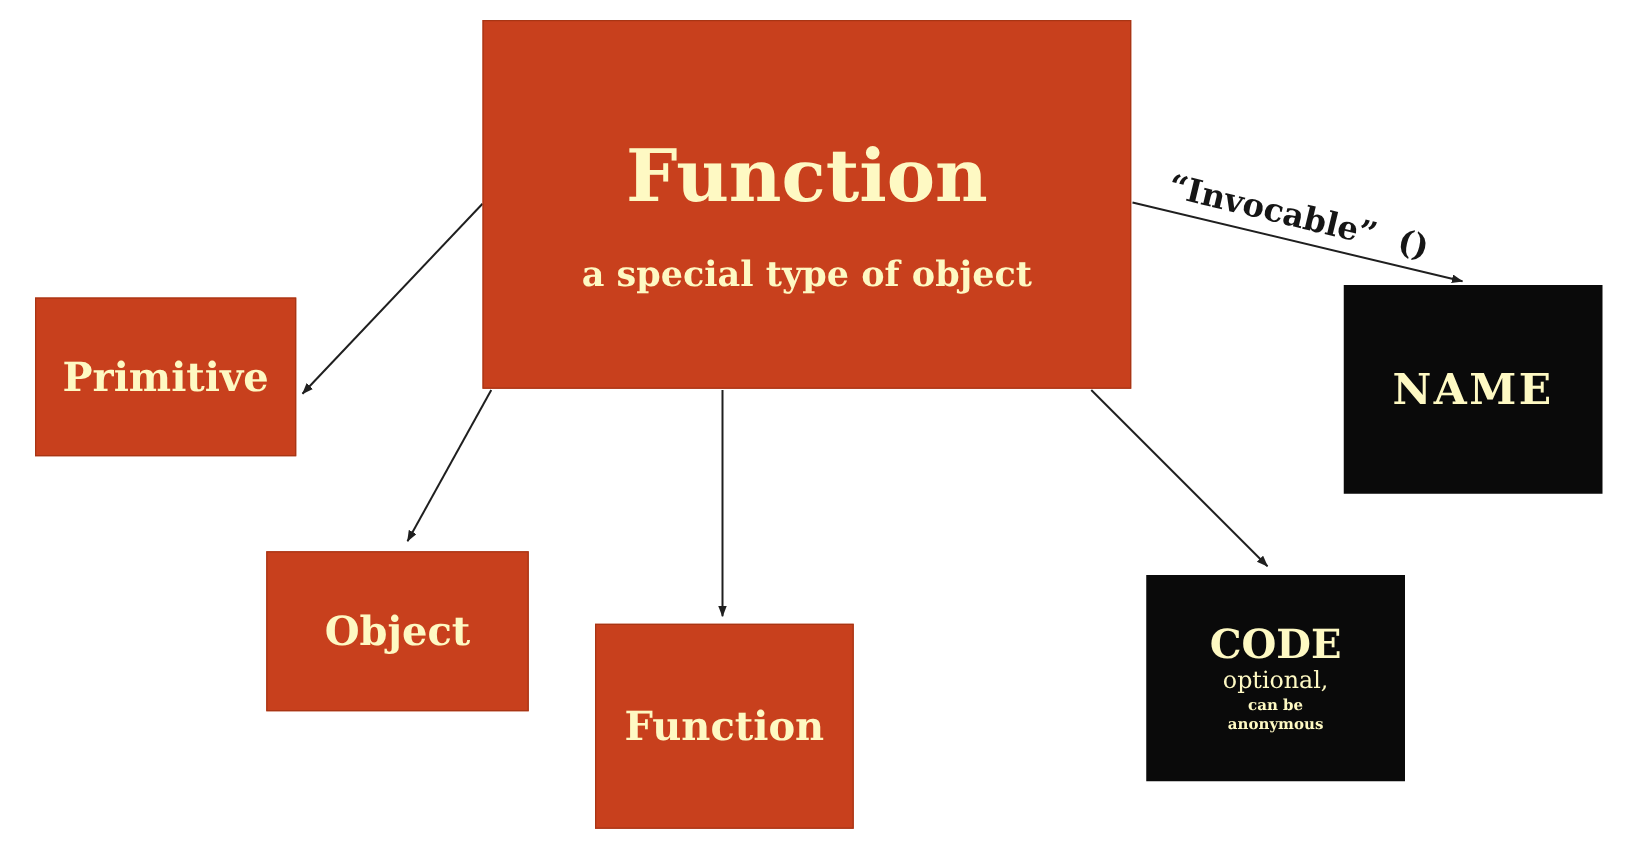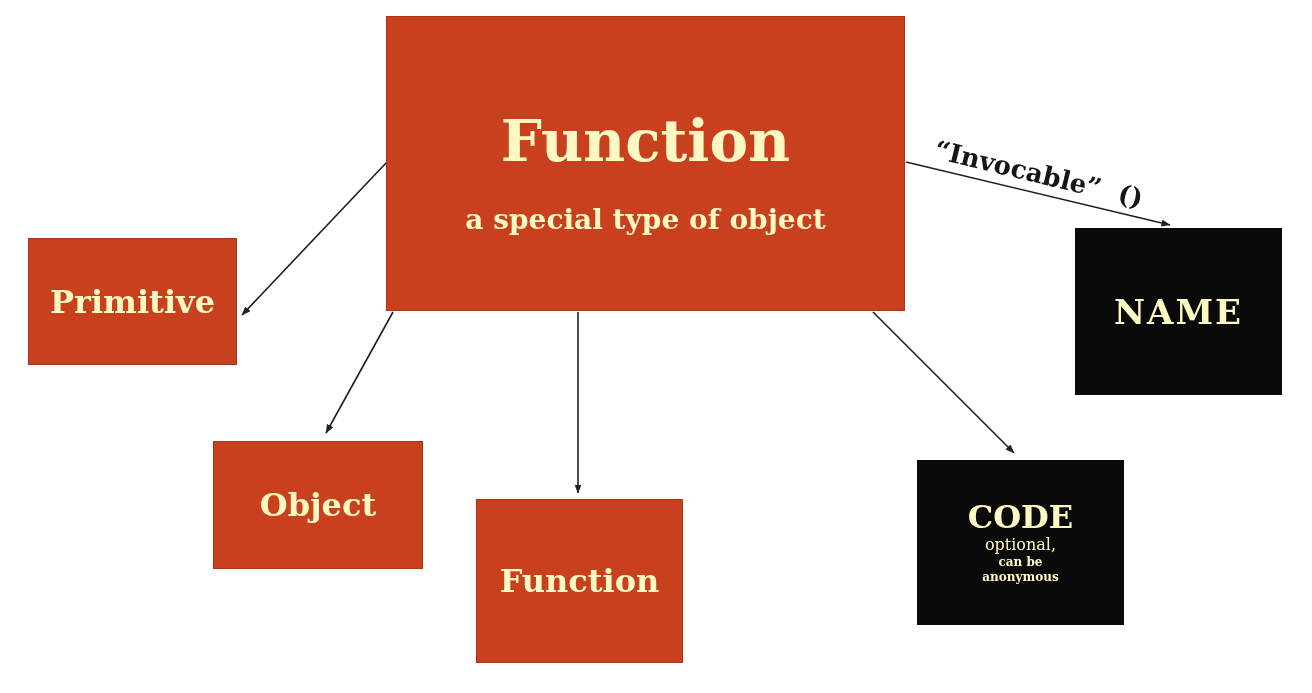--- a/index.html
+++ b/index.html
@@ -96,21 +96,21 @@
     font-size: 34px;
     font-weight: bold;
     letter-spacing: 2px;
   }
   .name-title {
     font-size: 32px;
     font-weight: bold;
     line-height: 1.1;
   }
   .name-sub {
-    font-size: 16px;
+    font-size: 19px;
     font-weight: normal;
     line-height: 1.25;
   }
   .name-sub-bold {
     font-size: 12px;
     font-weight: bold;
     line-height: 1.25;
   }
   .edge-label {
     position: absolute;

